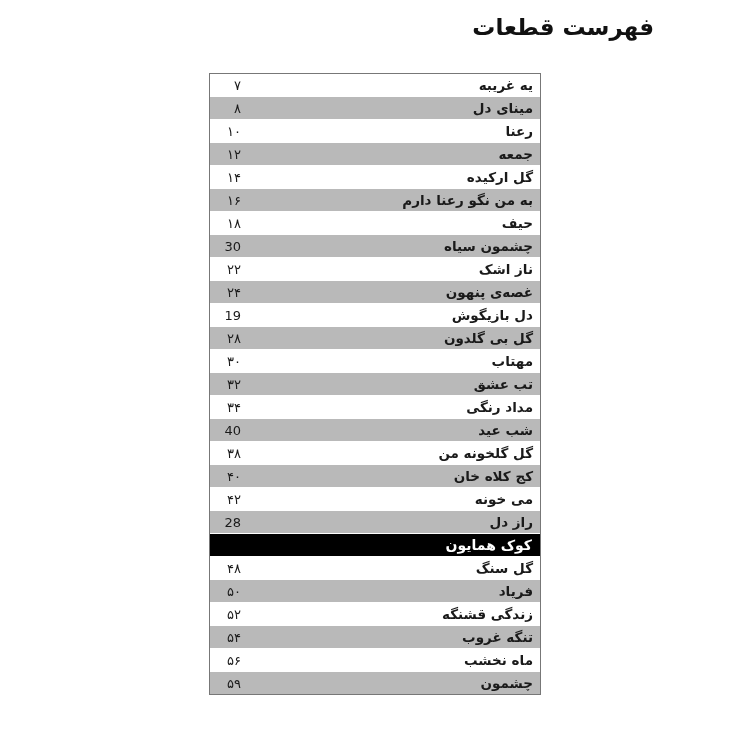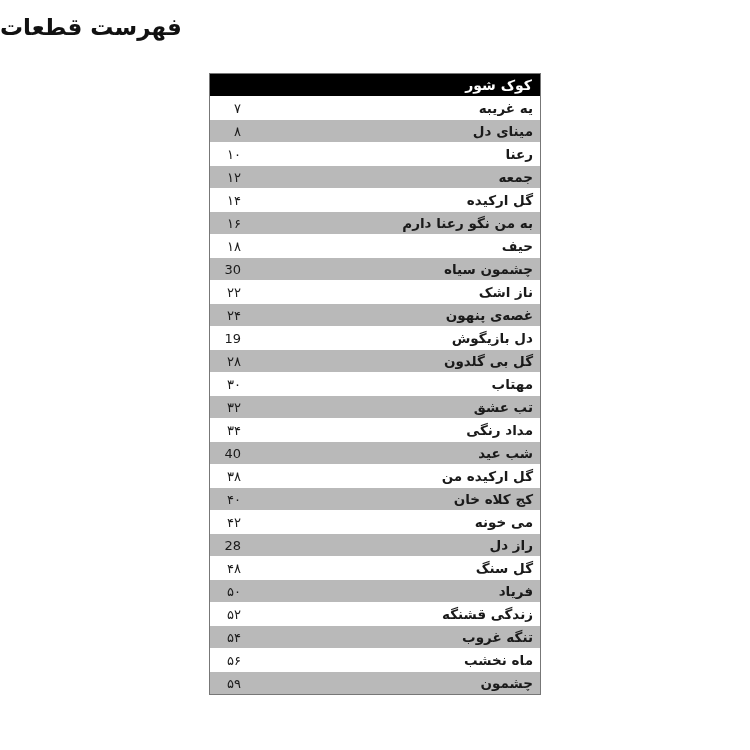--- a/index.html
+++ b/index.html
@@ -12,21 +12,21 @@
     height: 750px;
     position: relative;
     font-family: "DejaVu Sans", sans-serif;
     overflow: hidden;
   }
   .page-title {
     position: absolute;
     top: 14px;
     left: 0;
     width: 654px;
-    text-align: left;
+    text-align: right;
     font-size: 23px;
     font-weight: bold;
     color: #111111;
     direction: rtl;
     margin: 0;
   }
   .toc-table {
     position: absolute;
     top: 73px;
     left: 209px;
@@ -74,21 +74,20 @@
     font-size: 13px;
     flex-shrink: 0;
   }
 </style>
 </head>
 <body>
 
 <h1 class="page-title">فهرست قطعات</h1>
 
 <div class="toc-table" id="toc-table">
-    <div class="section-header">کوک شور</div>
     <div class="toc-row">
       <span class="song-title">یه غریبه</span>
       <span class="page-num">۷</span>
     </div>
     <div class="toc-row alt">
       <span class="song-title">مینای دل</span>
       <span class="page-num">۸</span>
     </div>
     <div class="toc-row">
       <span class="song-title">رعنا</span>
@@ -140,35 +139,36 @@
     </div>
     <div class="toc-row">
       <span class="song-title">مداد رنگی</span>
       <span class="page-num">۳۴</span>
     </div>
     <div class="toc-row alt">
       <span class="song-title">شب عید</span>
       <span class="page-num">40</span>
     </div>
     <div class="toc-row">
-      <span class="song-title">گل ارکیده من</span>
+      <span class="song-title">گل گلخونه من</span>
       <span class="page-num">۳۸</span>
     </div>
     <div class="toc-row alt">
       <span class="song-title">کج کلاه خان</span>
       <span class="page-num">۴۰</span>
     </div>
     <div class="toc-row">
       <span class="song-title">می خونه</span>
       <span class="page-num">۴۲</span>
     </div>
     <div class="toc-row alt">
       <span class="song-title">راز دل</span>
       <span class="page-num">28</span>
     </div>
+    <div class="section-header">کوک همایون</div>
     <div class="toc-row">
       <span class="song-title">گل سنگ</span>
       <span class="page-num">۴۸</span>
     </div>
     <div class="toc-row alt">
       <span class="song-title">فریاد</span>
       <span class="page-num">۵۰</span>
     </div>
     <div class="toc-row">
       <span class="song-title">زندگی قشنگه</span>

